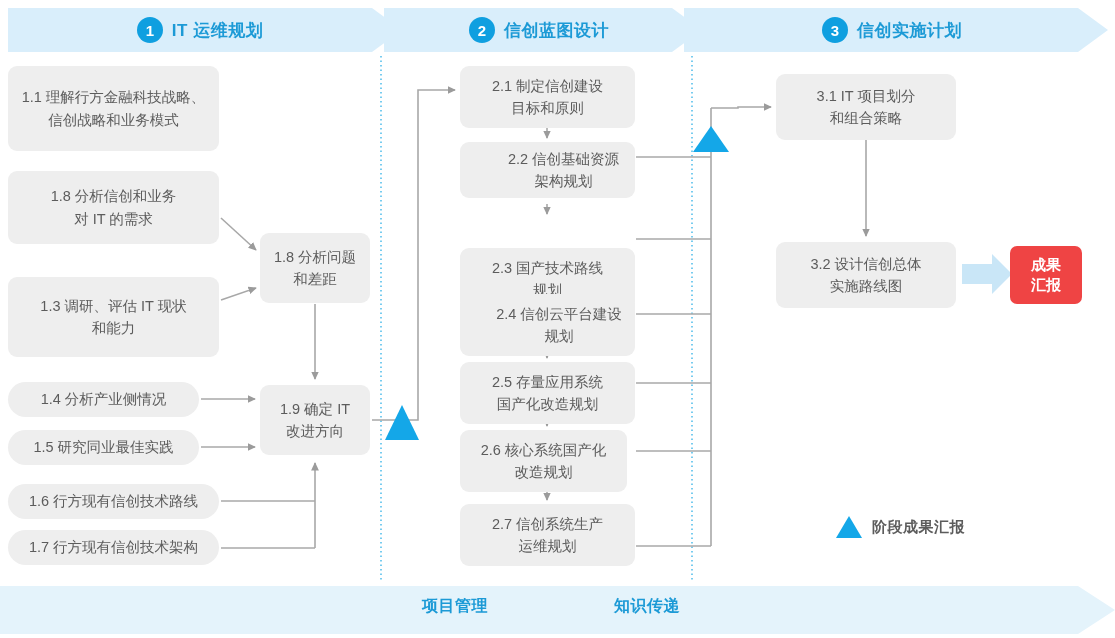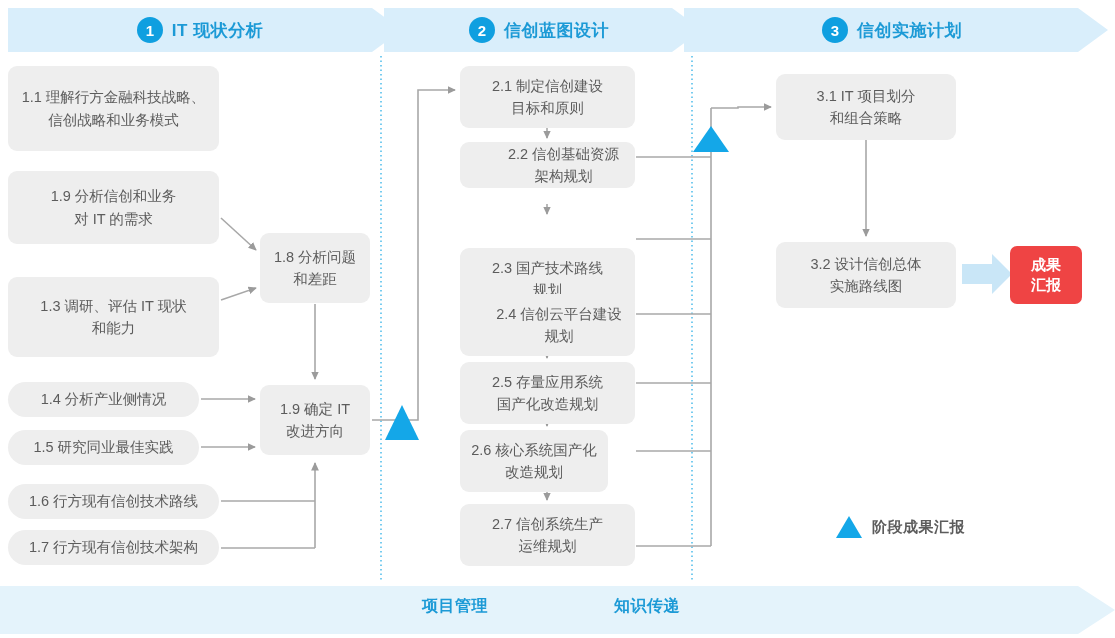--- a/index.html
+++ b/index.html
@@ -101,21 +101,21 @@
     <path d="M8,8 L372,8 L402,30 L372,52 L8,52 Z" fill="#d9eefb"></path>
 
     <path d="M384,8 L672,8 L702,30 L672,52 L384,52 Z" fill="#d9eefb"></path>
 
     <path d="M684,8 L1078,8 L1108,30 L1078,52 L684,52 Z" fill="#d9eefb"></path>
   </svg>
 
   <div class="phase" style="left:8px;width:392px;background:none;">
     <div class="phase-inner">
       <div class="phase-num">1</div>
-      <div class="phase-label">IT 现状分析</div>
+      <div class="phase-label">IT 运维规划</div>
     </div>
   </div>
   <div class="phase" style="left:384px;width:318px;background:none;">
     <div class="phase-inner">
       <div class="phase-num">2</div>
       <div class="phase-label">信创蓝图设计</div>
     </div>
   </div>
   <div class="phase" style="left:684px;width:424px;background:none;">
     <div class="phase-inner">
@@ -173,45 +173,45 @@
     </g>
 
     <path d="M962,264 L992,264 L992,254 L1012,274 L992,294 L992,284 L962,284 Z" fill="#c9e6f7"></path>
 
     <polygon points="402,405 419,440 385,440" fill="#14a7e8"></polygon>
     <polygon points="711,126 729,152 693,152" fill="#14a7e8"></polygon>
   </svg>
 
   <div class="box" style="left:8px;top:66px;width:211px;height:85px;">1.1 理解行方金融科技战略、
 信创战略和业务模式</div>
-  <div class="box" style="left:8px;top:171px;width:211px;height:73px;">1.9 分析信创和业务
+  <div class="box" style="left:8px;top:171px;width:211px;height:73px;">1.8 分析信创和业务
 对 IT 的需求</div>
   <div class="box" style="left:8px;top:277px;width:211px;height:80px;">1.3 调研、评估 IT 现状
 和能力</div>
   <div class="box pill" style="left:8px;top:382px;width:191px;height:35px;">1.4 分析产业侧情况</div>
   <div class="box pill" style="left:8px;top:430px;width:191px;height:35px;">1.5 研究同业最佳实践</div>
   <div class="box pill" style="left:8px;top:484px;width:211px;height:35px;">1.6 行方现有信创技术路线</div>
   <div class="box pill" style="left:8px;top:530px;width:211px;height:35px;">1.7 行方现有信创技术架构</div>
 
   <div class="box" style="left:260px;top:233px;width:110px;height:70px;">1.8 分析问题
 和差距</div>
   <div class="box" style="left:260px;top:385px;width:110px;height:70px;">1.9 确定 IT
 改进方向</div>
 
   <div class="box" style="left:460px;top:66px;width:175px;height:62px;">2.1 制定信创建设
 目标和原则</div>
-  <div class="box" style="left:460px;top:142px;width:175px;height:46px;padding-left:40px;">2.2 信创基础资源
+  <div class="box" style="left:460px;top:142px;width:175px;height:56px;padding-left:40px;">2.2 信创基础资源
 架构规划</div>
   <div class="box" style="left:460px;top:218px;width:175px;height:62px;margin-top:30px;">2.3 国产技术路线
 规划</div>
   <div class="box" style="left:460px;top:294px;width:175px;height:62px;padding-left:31px;">2.4 信创云平台建设
 规划</div>
   <div class="box" style="left:460px;top:362px;width:175px;height:62px;">2.5 存量应用系统
 国产化改造规划</div>
-  <div class="box" style="left:460px;top:430px;width:148px;height:62px;">2.6 核心系统国产化
+  <div class="box" style="left:460px;top:430px;width:167px;height:62px;">2.6 核心系统国产化
 改造规划</div>
   <div class="box" style="left:460px;top:504px;width:175px;height:62px;">2.7 信创系统生产
 运维规划</div>
 
   <div class="box" style="left:776px;top:74px;width:180px;height:66px;border-radius:9px;">3.1 IT 项目划分
 和组合策略</div>
   <div class="box" style="left:776px;top:242px;width:180px;height:66px;">3.2 设计信创总体
 实施路线图</div>
 
   <div class="result" style="left:1010px;top:246px;width:72px;height:58px;">成果

